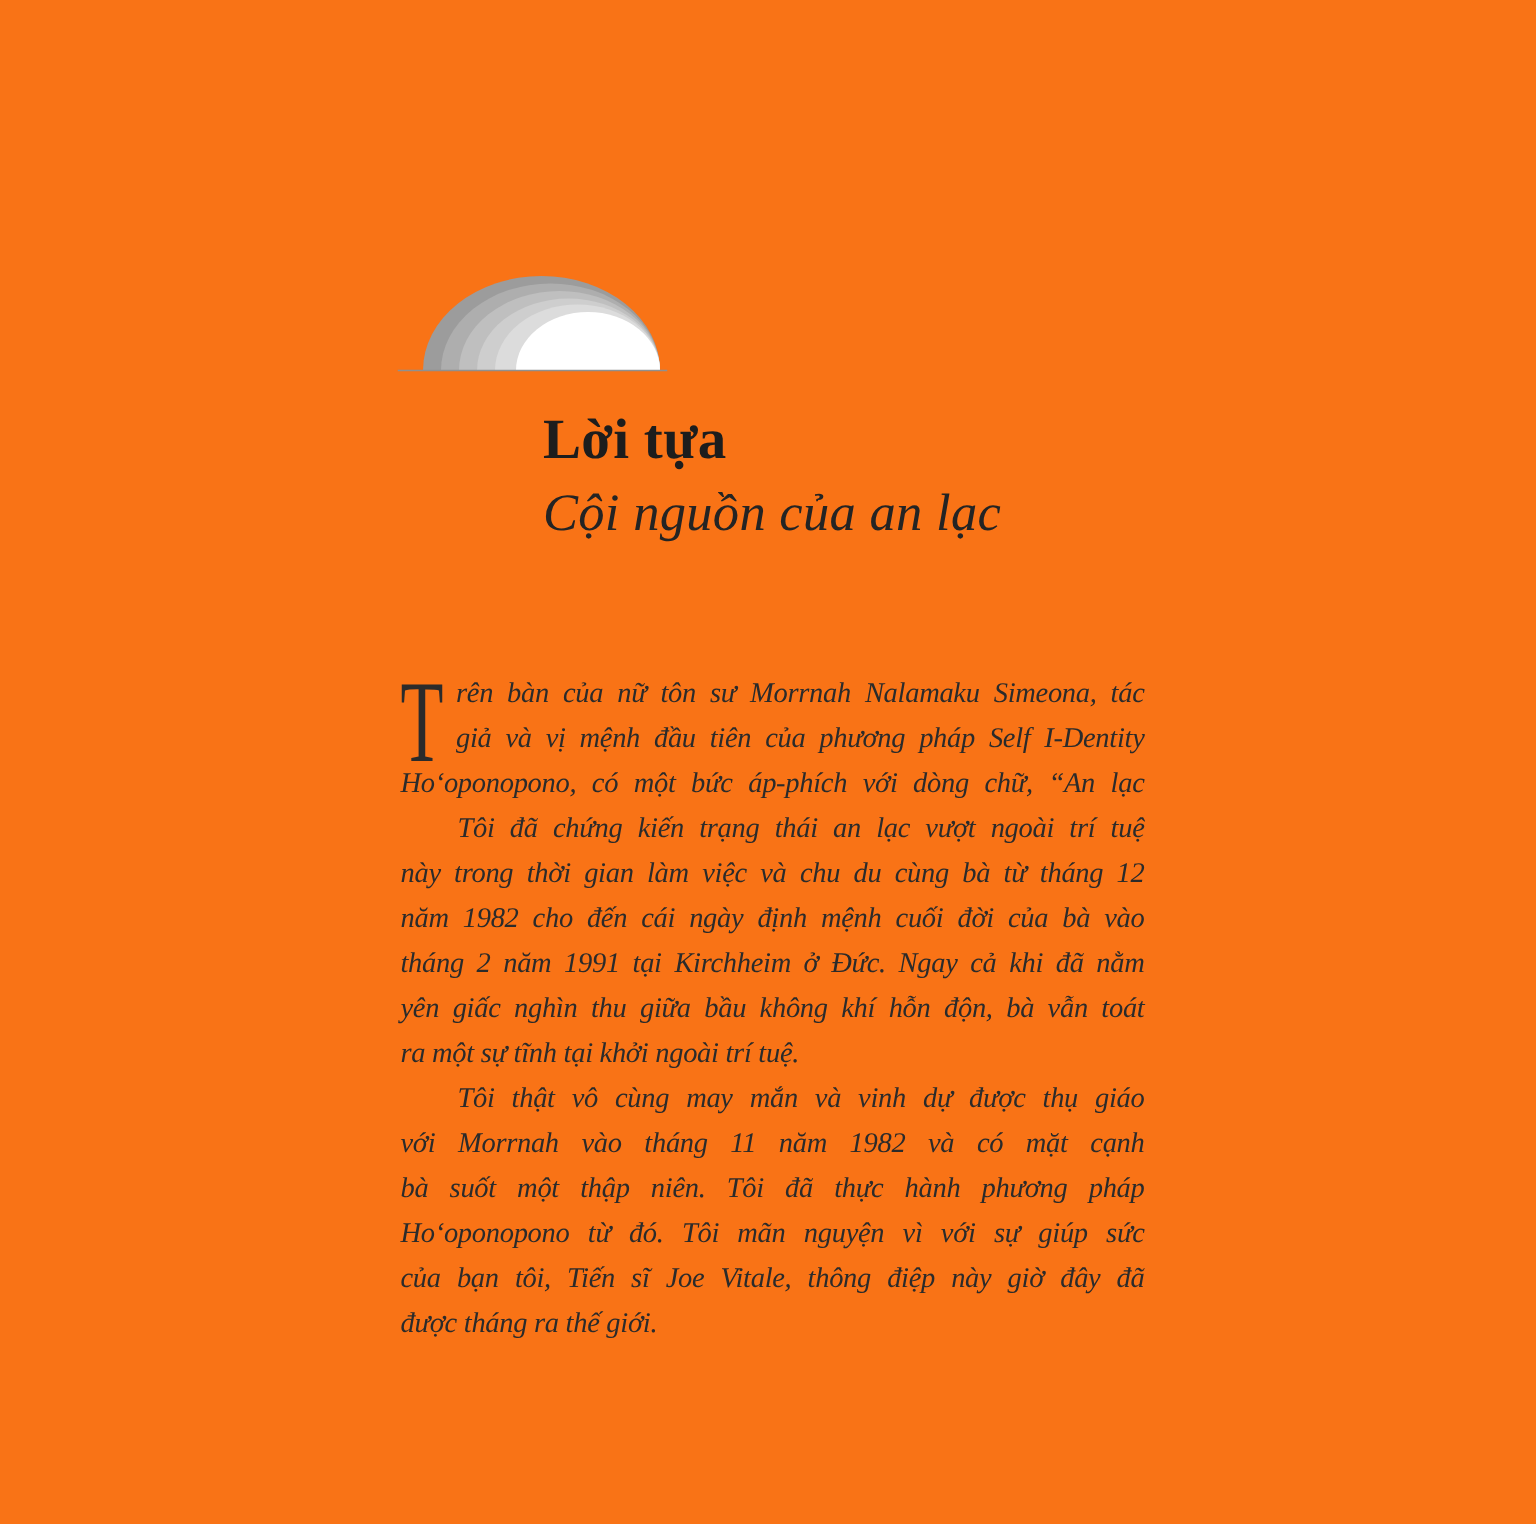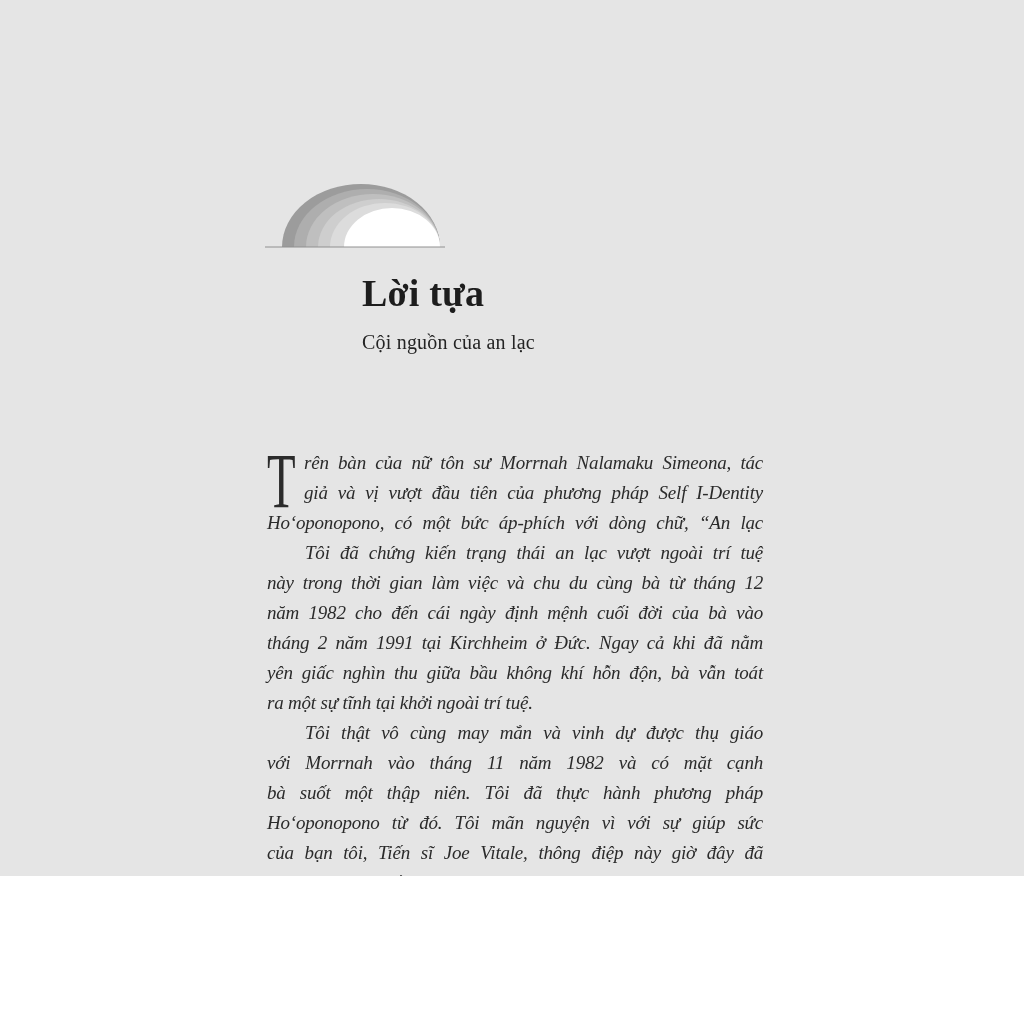--- a/index.html
+++ b/index.html
@@ -1,36 +1,36 @@
 <!DOCTYPE html>
 <html><head>
 <meta charset="utf-8">
 <style>
   html,body{margin:0;padding:0;background:#ffffff;}
   .page{
     position:relative;
-    width:1024px;height:876px;
-    background:#e5e5e5;
+    width:1024px;height:1016px;
+    background:#f97316;
     font-family:"Liberation Serif","DejaVu Serif",serif;
     overflow:hidden;
   }
   
   .arch{
     position:absolute;left:265px;top:156px;width:180px;height:92px;
   }
   
   .title-block{
     position:absolute;left:362px;top:272px;
   }
   .title{
     font-size:38px;line-height:42px;font-weight:600;color:#1d1d1d;
     letter-spacing:0.2px;
   }
   .subtitle{
-    font-size:20px;line-height:40px;font-weight:normal;
+    font-size:35px;line-height:40px;font-style:italic;font-weight:normal;
     color:#242424;margin-top:8px;letter-spacing:0.2px;
   }
   
   .body-text{
     position:absolute;left:267px;top:448px;width:496px;
     font-size:19px;line-height:30px;color:#2b2b2b;
     letter-spacing:-0.2px;
   }
   .paragraph{margin:0;}
   .line{
@@ -76,21 +76,21 @@
     <div class="title">Lời tựa</div>
     <div class="subtitle">Cội nguồn của an lạc</div>
   </div>
 
   <div class="body-text">
       <div class="paragraph">
         <div class="dropcap">
           <span>T</span>
         </div>
         <div class="line">rên bàn của nữ tôn sư Morrnah Nalamaku Simeona, tác</div>
-        <div class="line">giả và vị vượt đầu tiên của phương pháp Self I-Dentity</div>
+        <div class="line">giả và vị mệnh đầu tiên của phương pháp Self I-Dentity</div>
         <div class="line">Hoʻoponopono, có một bức áp-phích với dòng chữ, “An lạc</div>
       </div>
       <div class="paragraph">
         <div class="line indent">Tôi đã chứng kiến trạng thái an lạc vượt ngoài trí tuệ</div>
         <div class="line">này trong thời gian làm việc và chu du cùng bà từ tháng 12</div>
         <div class="line">năm 1982 cho đến cái ngày định mệnh cuối đời của bà vào</div>
         <div class="line">tháng 2 năm 1991 tại Kirchheim ở Đức. Ngay cả khi đã nằm</div>
         <div class="line">yên giấc nghìn thu giữa bầu không khí hỗn độn, bà vẫn toát</div>
         <div class="line last">ra một sự tĩnh tại khởi ngoài trí tuệ.</div>
       </div>

